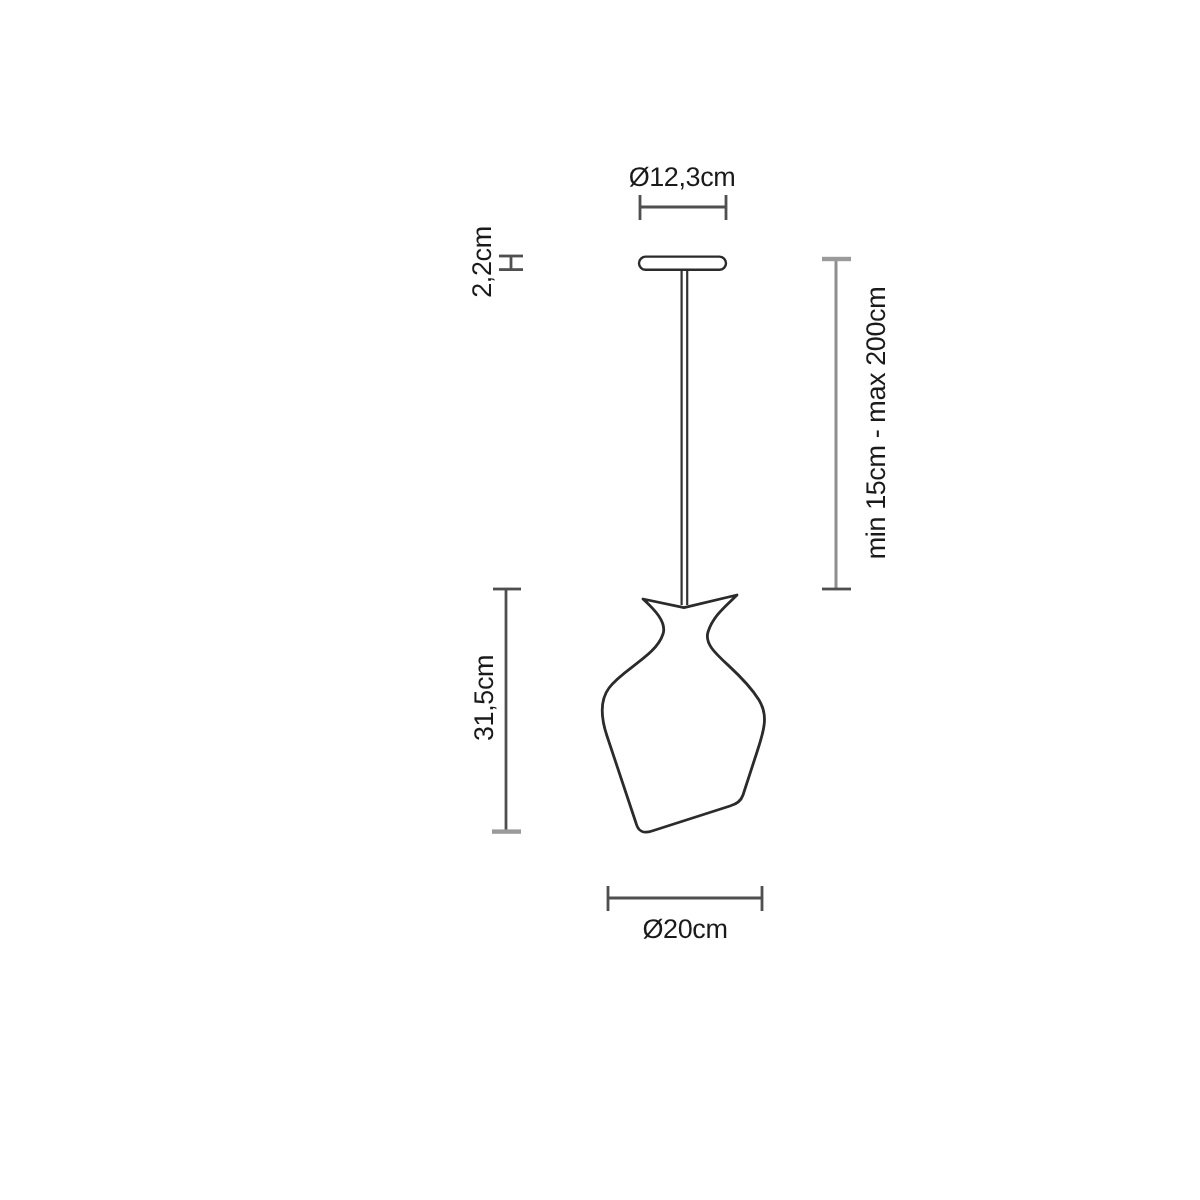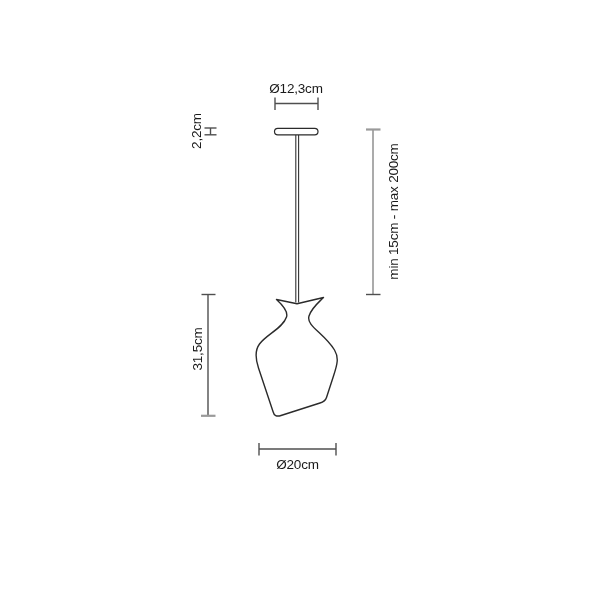--- a/index.html
+++ b/index.html
@@ -9,20 +9,21 @@
     height: 600px;
     background: #ffffff;
     font-family: "Liberation Sans", sans-serif;
   }
   .stage {
     position: relative;
     width: 524px;
     height: 600px;
     background: #ffffff;
     overflow: hidden;
+    margin-left: 45px;
   }
   svg { display: block; }
   .dim-label {
     font-family: "Liberation Sans", sans-serif;
     font-size: 13.5px;
     fill: #1a1a1a;
     letter-spacing: -0.2px;
   }
   .outline {
     fill: #ffffff;

